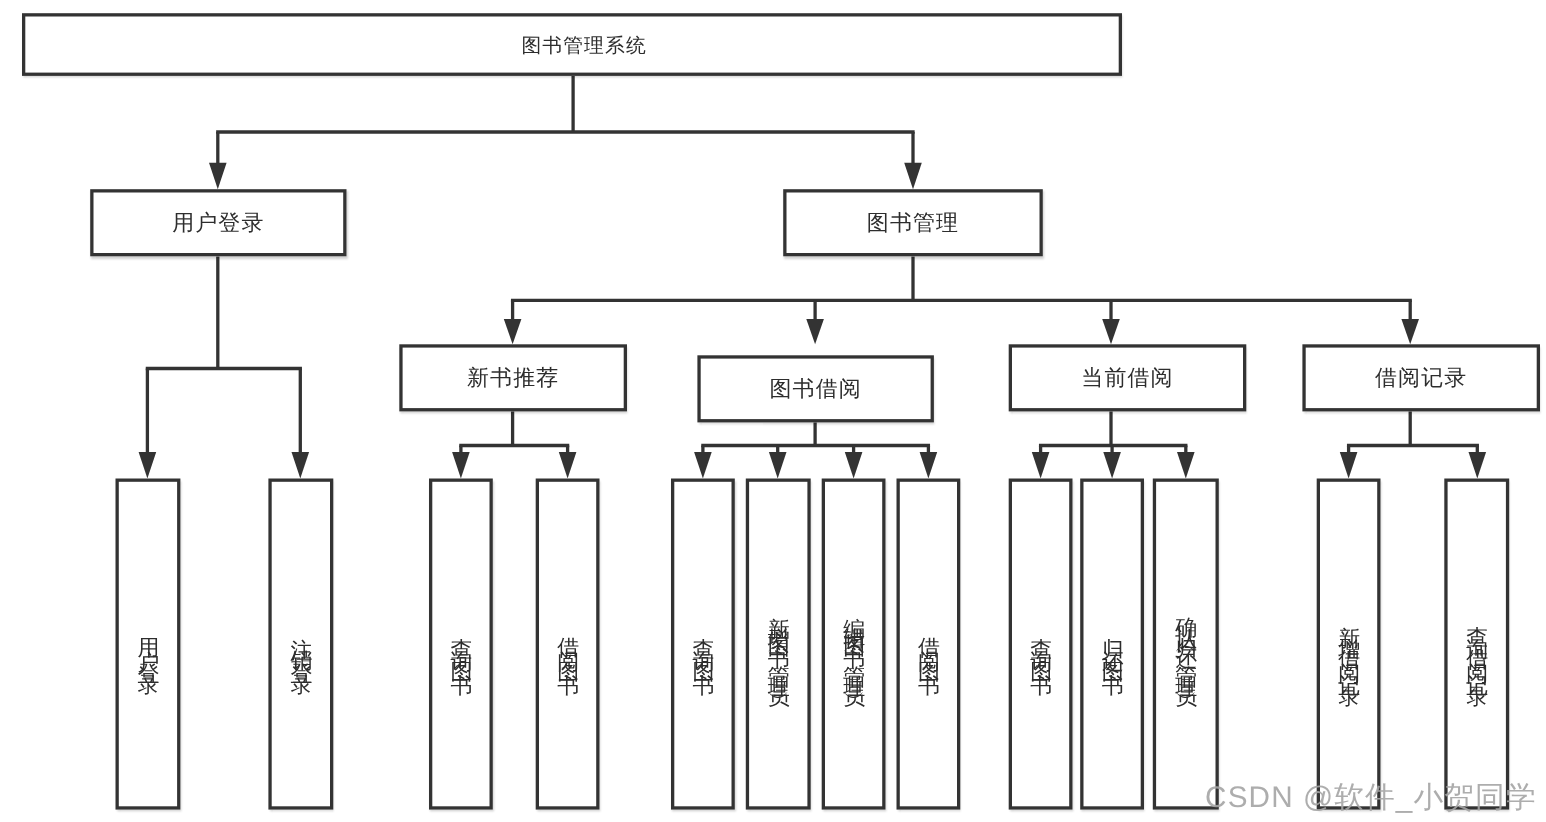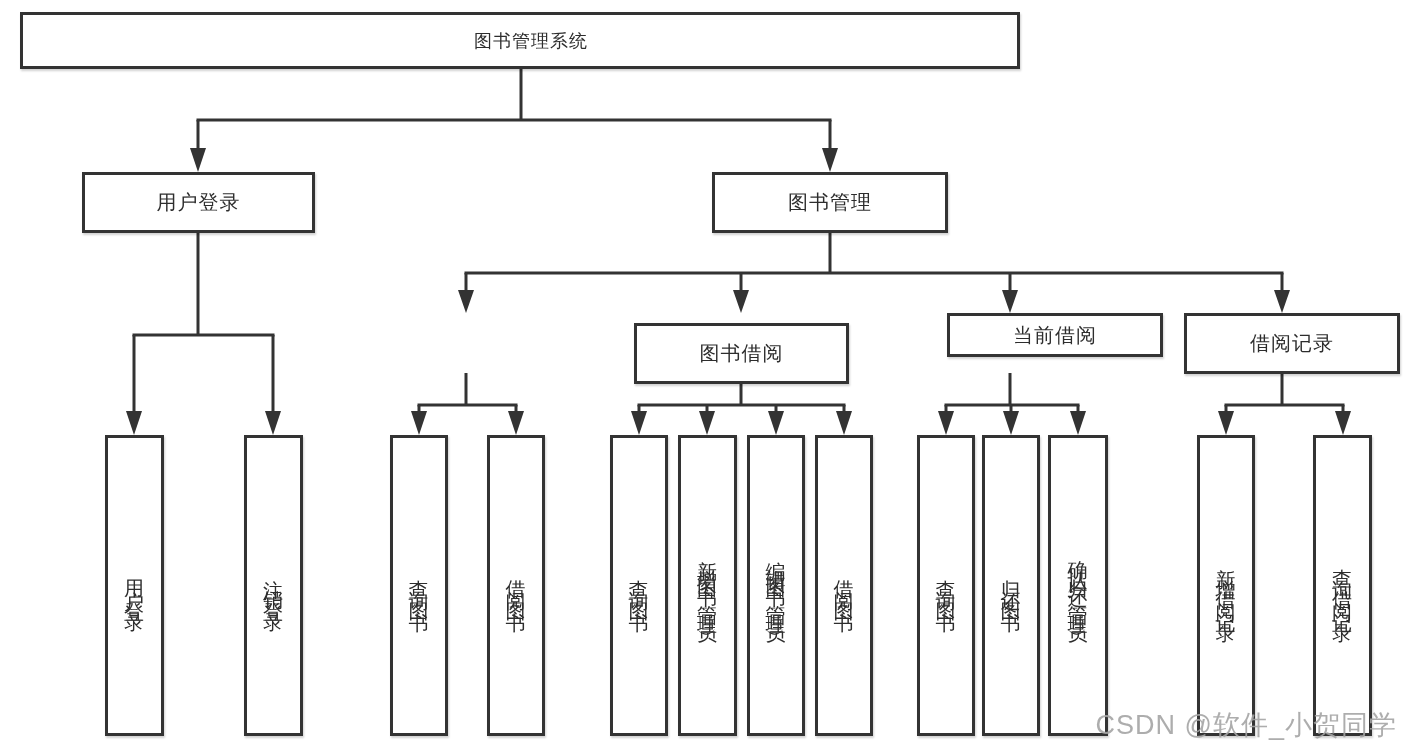--- a/index.html
+++ b/index.html
@@ -130,22 +130,23 @@
         <polygon points="1335,411 1351,411 1343,435" stroke="none"></polygon>
       </g>
     </g>
   </svg>
 
   <div class="node h-node root-node" style="left:20px; top:12px; width:1000px; height:57px;">图书管理系统</div>
 
   <div class="node h-node" style="left:82px; top:172px; width:233px; height:61px;">用户登录</div>
   <div class="node h-node" style="left:712px; top:172px; width:236px; height:61px;font-family:Liberation Mono, monospace;">图书管理</div>
 
+  <div class="node h-node" style="left:363px; top:313px; width:207px; height:61px;">新书推荐</div>
   <div class="node h-node" style="left:634px; top:313px; width:215px; height:61px;margin-top:10px;">图书借阅</div>
-  <div class="node h-node" style="left:947px; top:313px; width:216px; height:44px;">当前借阅</div>
+  <div class="node h-node" style="left:917px; top:313px; width:216px; height:61px;">当前借阅</div>
   <div class="node h-node" style="left:1184px; top:313px; width:216px; height:61px;">借阅记录</div>
 
   <div class="node v-node" style="left:105px; top:435px; width:59px; height:301px;">
     <span class="v-label">用户登录</span>
   </div>
   <div class="node v-node" style="left:244px; top:435px; width:59px; height:301px;">
     <span class="v-label">注销登录</span>
   </div>
 
   <div class="node v-node" style="left:390px; top:435px; width:58px; height:301px;">

